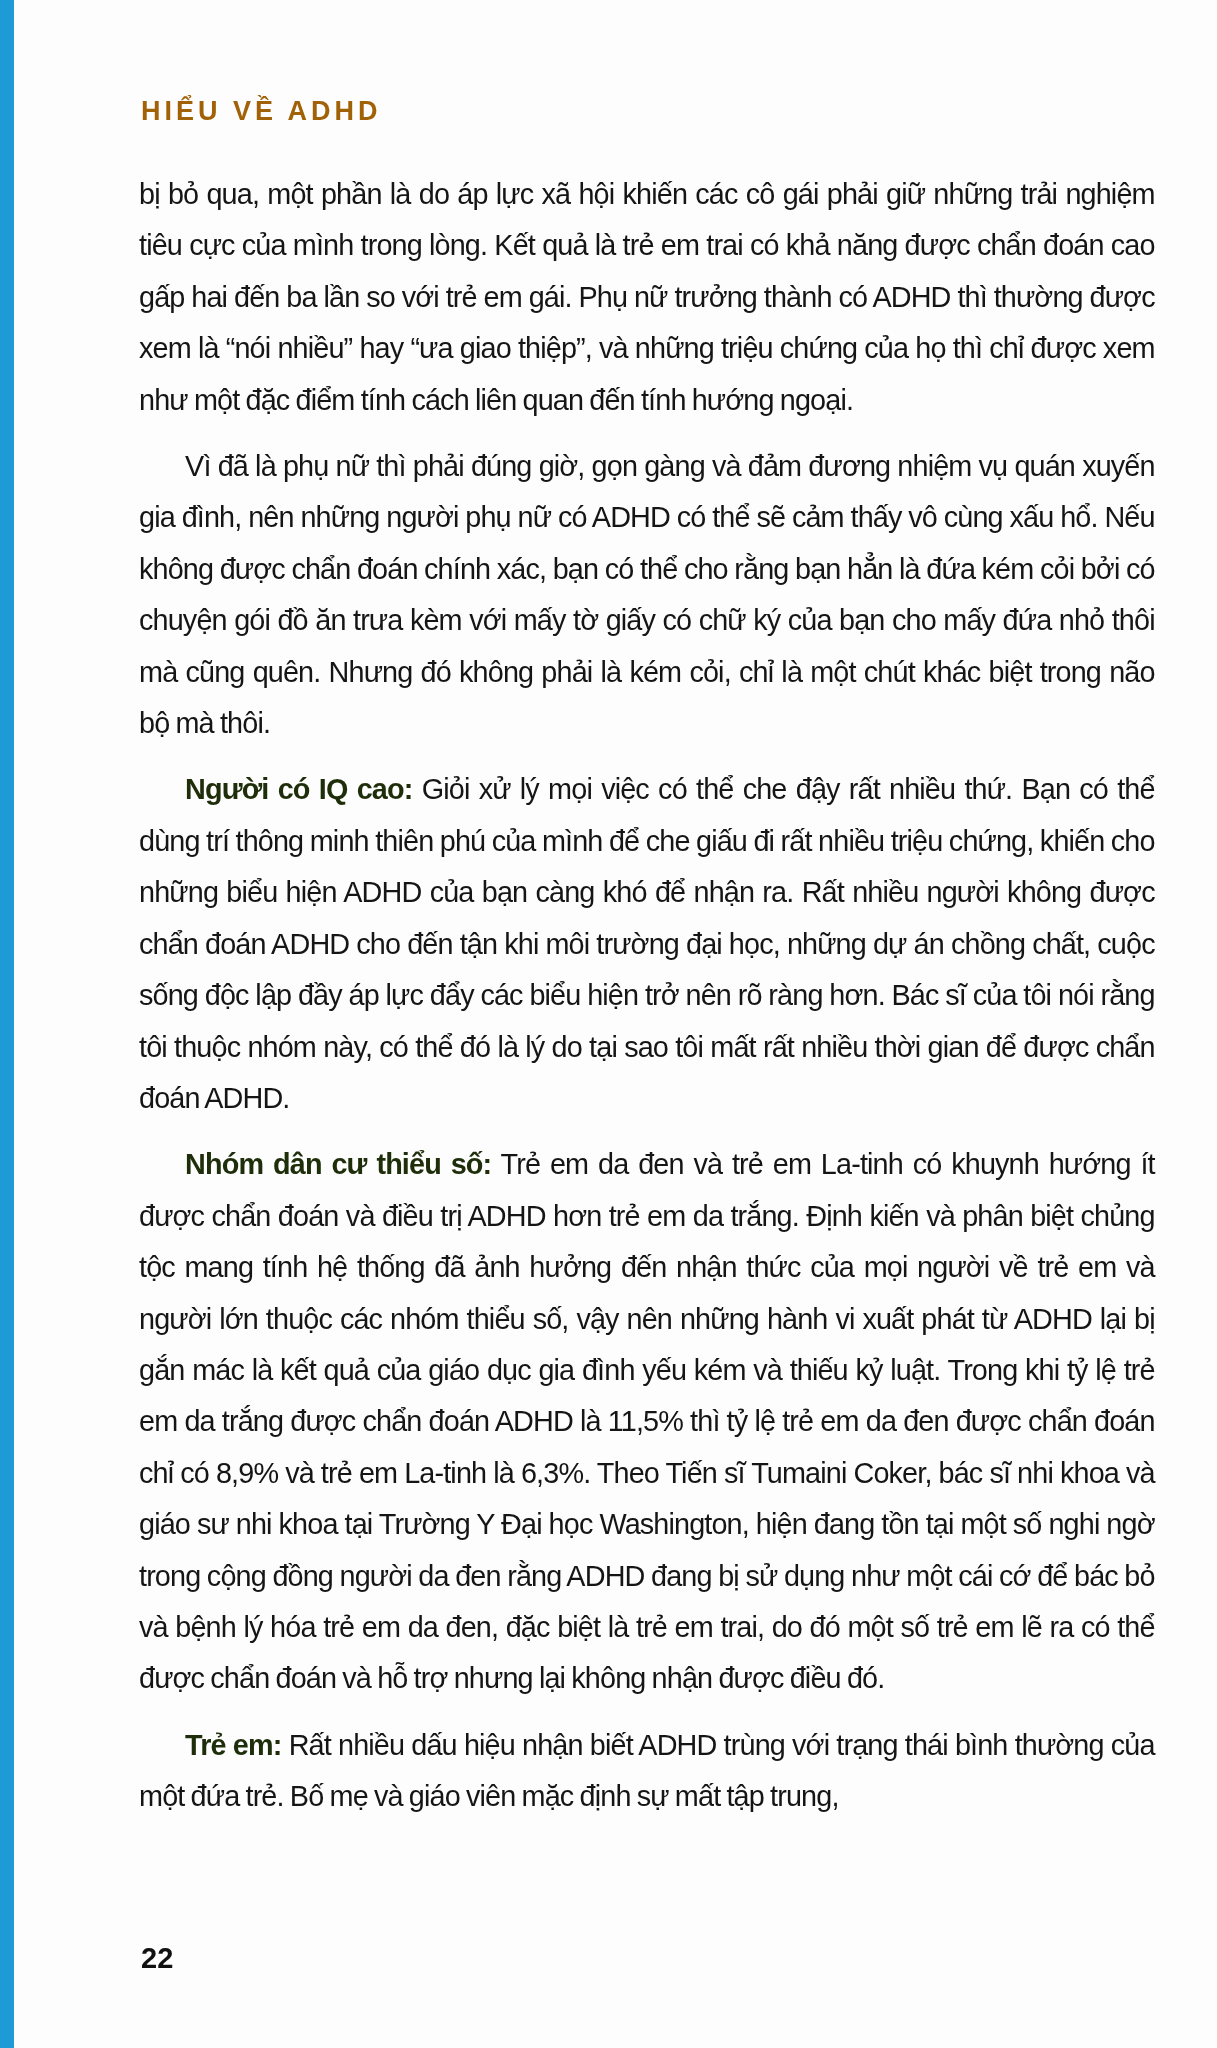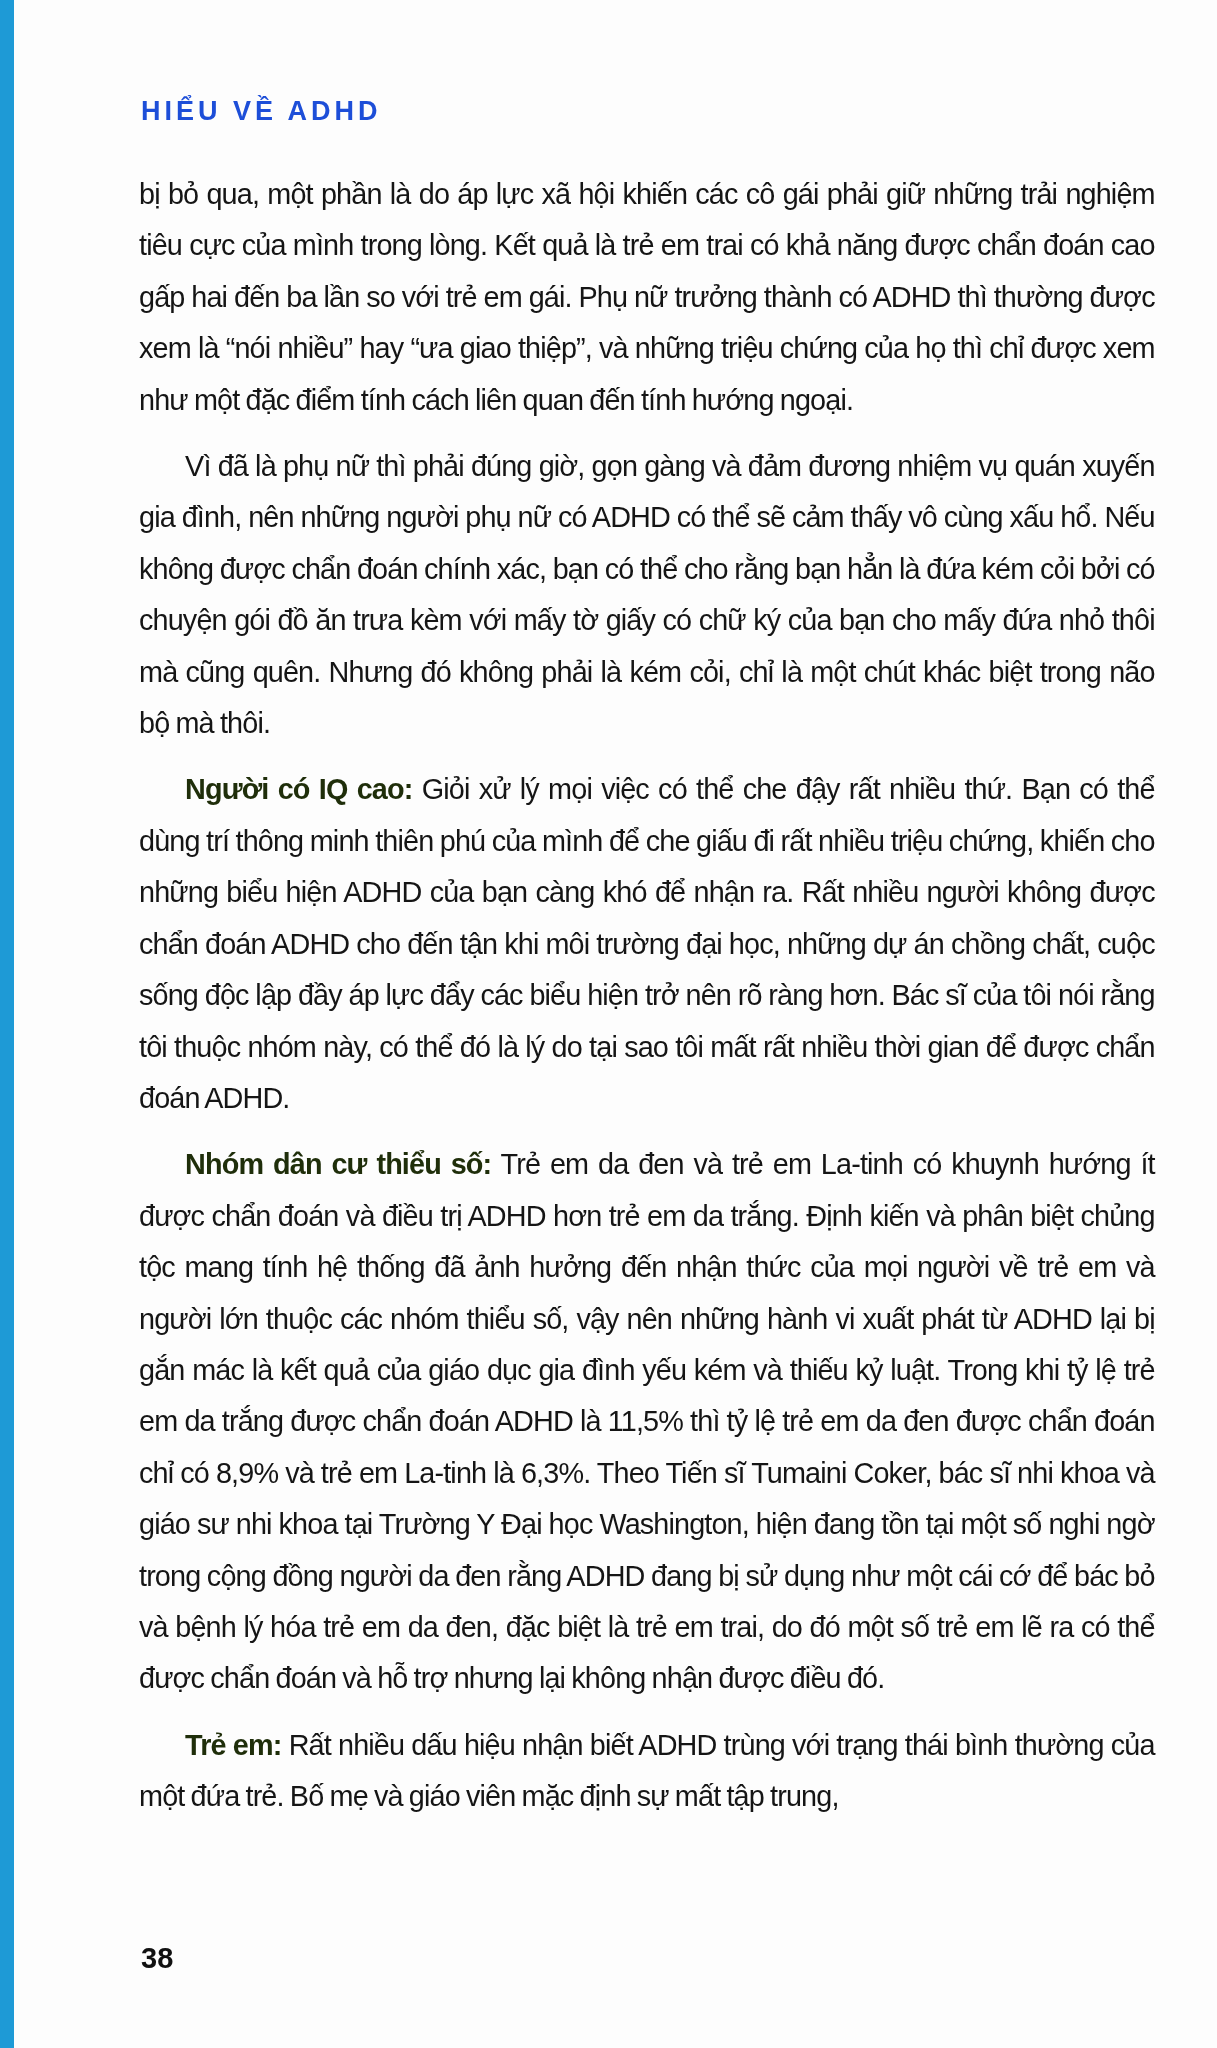--- a/index.html
+++ b/index.html
@@ -23,21 +23,21 @@
       left: 14px; top: 0;
       width: 1203px; height: 2048px;
       background: #fdfdfd;
     }
     .running-head {
       position: absolute;
       left: 141px; top: 96px;
       font-size: 27px;
       font-weight: bold;
       letter-spacing: 4px;
-      color: #1d4ed8;
+      color: #a16207;
     }
     .body-text {
       position: absolute;
       left: 139px; top: 168px;
       width: 1016px;
       font-size: 30px;
       line-height: 51.4px;
       letter-spacing: -0.9px;
       word-spacing: -1px;
       text-align: justify;
@@ -84,13 +84,13 @@
     <span class="lead" style="color: rgb(31, 46, 10);">Người có IQ cao:</span><span> Giỏi xử lý mọi việc có thể che đậy rất nhiều thứ. Bạn có thể dùng trí thông minh thiên phú của mình để che giấu đi rất nhiều triệu chứng, khiến cho những biểu hiện ADHD của bạn càng khó để nhận ra. Rất nhiều người không được chẩn đoán ADHD cho đến tận khi môi trường đại học, những dự án chồng chất, cuộc sống độc lập đầy áp lực đẩy các biểu hiện trở nên rõ ràng hơn. Bác sĩ của tôi nói rằng tôi thuộc nhóm này, có thể đó là lý do tại sao tôi mất rất nhiều thời gian để được chẩn đoán ADHD.</span>
   </p>
   <p class="para indent">
     <span class="lead" style="color: rgb(31, 46, 10);">Nhóm dân cư thiểu số:</span><span> Trẻ em da đen và trẻ em La-tinh có khuynh hướng ít được chẩn đoán và điều trị ADHD hơn trẻ em da trắng. Định kiến và phân biệt chủng tộc mang tính hệ thống đã ảnh hưởng đến nhận thức của mọi người về trẻ em và người lớn thuộc các nhóm thiểu số, vậy nên những hành vi xuất phát từ ADHD lại bị gắn mác là kết quả của giáo dục gia đình yếu kém và thiếu kỷ luật. Trong khi tỷ lệ trẻ em da trắng được chẩn đoán ADHD là 11,5% thì tỷ lệ trẻ em da đen được chẩn đoán chỉ có 8,9% và trẻ em La-tinh là 6,3%. Theo Tiến sĩ Tumaini Coker, bác sĩ nhi khoa và giáo sư nhi khoa tại Trường Y Đại học Washington, hiện đang tồn tại một số nghi ngờ trong cộng đồng người da đen rằng ADHD đang bị sử dụng như một cái cớ để bác bỏ và bệnh lý hóa trẻ em da đen, đặc biệt là trẻ em trai, do đó một số trẻ em lẽ ra có thể được chẩn đoán và hỗ trợ nhưng lại không nhận được điều đó.</span>
   </p>
   <p class="para indent">
     <span class="lead" style="color: rgb(31, 46, 10);">Trẻ em:</span><span> Rất nhiều dấu hiệu nhận biết ADHD trùng với trạng thái bình thường của một đứa trẻ. Bố mẹ và giáo viên mặc định sự mất tập trung,</span>
   </p>
 </div>
 
-<div class="page-number">38</div>
+<div class="page-number">22</div>
 
 </body></html>

